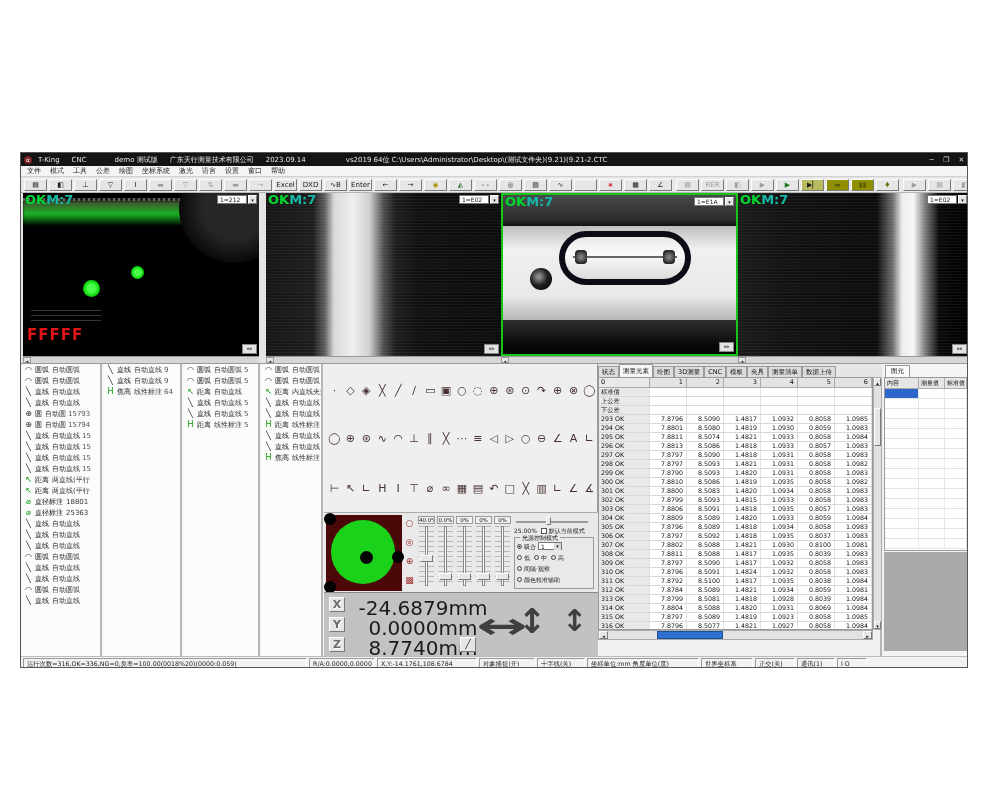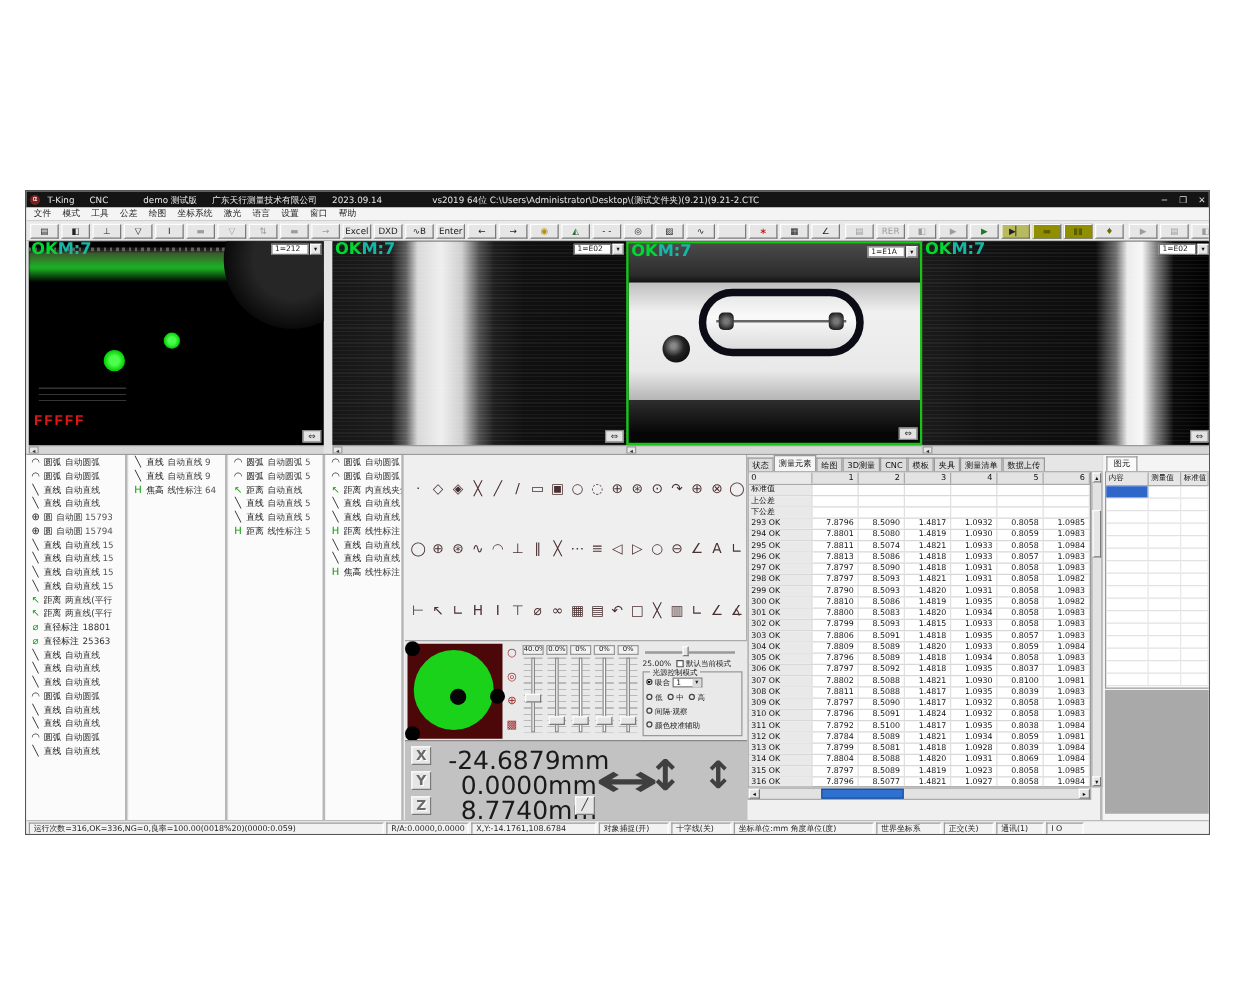--- a/index.html
+++ b/index.html
@@ -25,21 +25,21 @@
   .cam{position:absolute;top:0;height:170px;}
   .cam-img{position:absolute;left:0;top:0;right:0;height:163px;background:#000;overflow:hidden;}
   .cam.sel .cam-img{border:2px solid #17c517;}
   .cam-scroll{position:absolute;left:0;bottom:0;right:0;height:7px;background:#d6d6d6;border-top:1px solid #999;}
   .cam-scroll .ar{position:absolute;left:0;top:0;width:8px;height:6px;font-size:5px;line-height:6px;text-align:center;color:#333;background:#e6e6e6;border:1px solid #999;}
   .camok{position:absolute;left:2px;top:-1px;font-size:13px;font-weight:bold;color:#00d832;letter-spacing:0;}
   .camm{color:#14b8a6;}
   .camdd{position:absolute;top:2px;right:12px;width:30px;height:9px;background:#fff;border:1px solid #777;font-size:6px;line-height:8px;padding-left:2px;color:#222;}
   .camddb{position:absolute;top:2px;right:2px;width:9px;height:9px;font-size:5px;line-height:8px;text-align:center;}
   .grip{position:absolute;right:2px;bottom:2px;width:15px;height:10px;background:#e3e3e3;border:1px solid #888;font-size:7px;line-height:9px;text-align:center;color:#333;}
-  .fff{position:absolute;left:4px;bottom:12px;color:#e01515;font-size:12px;font-weight:bold;letter-spacing:1px;font-family:Liberation Mono, monospace;}
+  .fff{position:absolute;left:4px;bottom:12px;color:#e01515;font-size:15px;font-weight:bold;letter-spacing:1px;}
   
   .c1band{position:absolute;left:0;top:8px;width:100%;height:24px;background:linear-gradient(180deg,rgba(120,140,90,.55),rgba(30,200,40,.9) 55%,rgba(10,60,10,.2));filter:blur(1px);}
   .c1dots{position:absolute;left:0;top:5px;width:100%;height:3px;background:repeating-linear-gradient(90deg,#888 0 2px,#222 2px 5px);opacity:.7;}
   .c1circle{position:absolute;right:-30px;top:-40px;width:110px;height:110px;border-radius:50%;background:radial-gradient(circle,#262626 40%,#0a0a0a 70%);}
   .gdot{position:absolute;border-radius:50%;background:radial-gradient(circle,#4dff4d 30%,#00cc00 70%,#003300);}
   .c1spk{position:absolute;left:8px;bottom:32px;width:70px;height:14px;background:repeating-linear-gradient(180deg,rgba(150,150,150,.35) 0 1px,transparent 1px 5px);}
   
   .c2bg{position:absolute;inset:0;background:linear-gradient(90deg,#161616 0%,#1d1d1d 20%,#5f5f5f 25%,#d9d9d9 29%,#efefef 37%,#cfcfcf 44%,#4f4f4f 50%,#1e1e1e 55%,#101010 65%,#0c0c0c 100%);}
   .noise{position:absolute;inset:0;background:repeating-linear-gradient(180deg,rgba(255,255,255,.05) 0 1px,transparent 1px 3px);}
   

